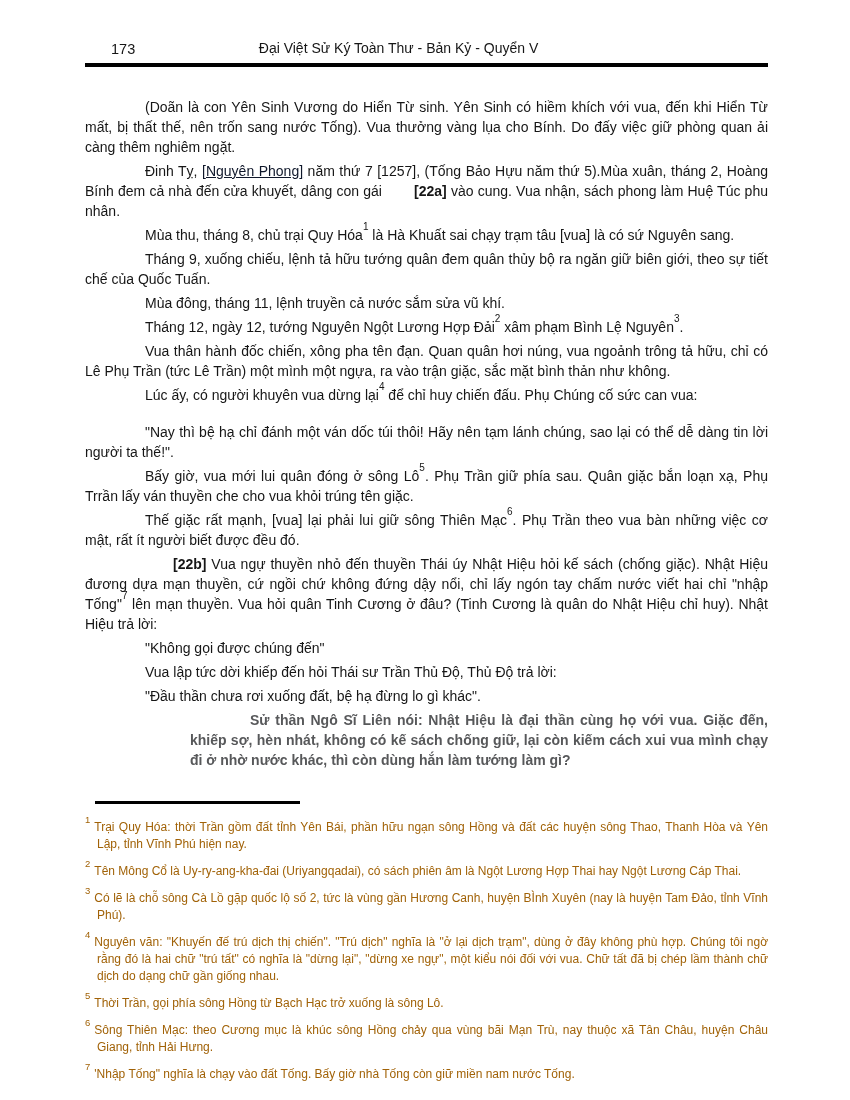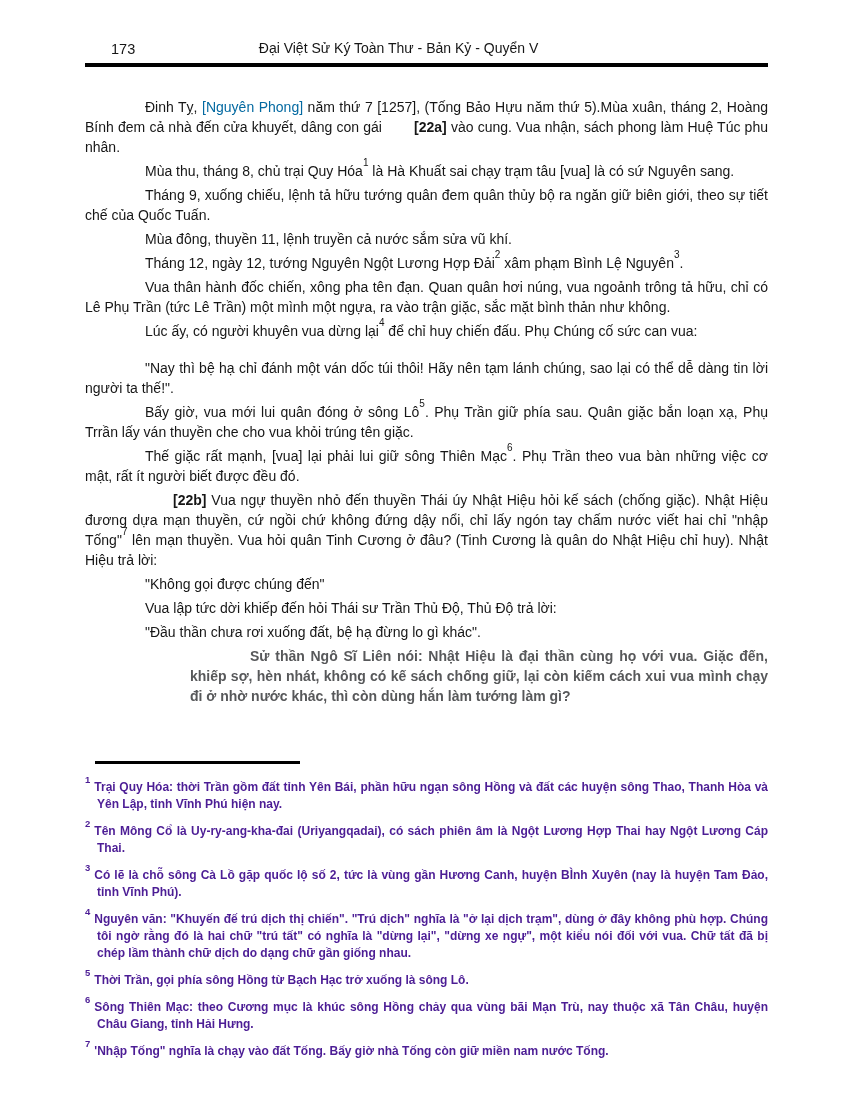--- a/index.html
+++ b/index.html
@@ -21,32 +21,32 @@
   .pagenum{position:absolute;left:26px;top:1px;font-size:14.5px;}
   .title{text-align:center;position:relative;left:-28px;font-size:14px;}
   
   .content{
     position:absolute;left:85px;top:97px;width:683px;
     font-size:14px;line-height:20px;
     text-align:justify;
   }
   .content p{margin:0 0 4px 0;text-indent:60px;}
   .content p.gap{margin-top:17px;}
-  .gray{color:#0369a1;}
+  .gray{color:#0f172a;text-decoration:underline;}
   .b{font-weight:bold;padding-left:28px;}
   sup.ref{font-size:10px;line-height:0;position:relative;top:-4px;}
   p.note{
     margin-left:105px;
     color:#57585a;
     font-weight:bold;
   }
   
   .footnotes{
-    position:absolute;left:85px;top:761px;width:683px;
-    font-size:12px;line-height:17px;color:#4c1d95;font-weight:bold;
+    position:absolute;left:85px;top:801px;width:683px;
+    font-size:12px;line-height:17px;color:#a16207;
   }
   .fnrule{width:205px;height:0;border-top:3px solid #000;margin:0 0 15px 10px;}
   .fn{
     margin:0 0 10px 0;
     padding-left:12px;text-indent:-12px;
     text-align:justify;
   }
   .fn sup{font-size:9.5px;line-height:0;position:relative;top:-3px;margin-right:4px;}
 </style>
 </head>
@@ -54,28 +54,29 @@
 
 <div class="page">
 
   <div class="header">
     <span class="pagenum">173</span>
     <div class="title">Đại Việt Sử Ký Toàn Thư - Bản Kỷ - Quyển V</div>
   </div>
 
   <div class="content">
 
+    <p><span>(Doãn là con Yên Sinh Vương do Hiển Từ sinh. Yên Sinh có hiềm khích với vua, đến khi Hiển Từ mất, bị thất thế, nên trốn sang nước Tống). Vua thưởng vàng lụa cho Bính. Do đấy việc giữ phòng quan ải càng thêm nghiêm ngặt.</span></p>
 
     <p><span>Đinh Tỵ, </span><span class="gray">[Nguyên Phong]</span><span> năm thứ 7 [1257], (Tống Bảo Hựu năm thứ 5).Mùa xuân, tháng 2, Hoàng Bính đem cả nhà đến cửa khuyết, dâng con gái </span><span class="b">[22a]</span><span> vào cung. Vua nhận, sách phong làm Huệ Túc phu nhân.</span></p>
 
     <p><span>Mùa thu, tháng 8, chủ trại Quy Hóa</span><sup class="ref">1</sup><span> là Hà Khuất sai chạy trạm tâu [vua] là có sứ Nguyên sang.</span></p>
 
     <p><span>Tháng 9, xuống chiếu, lệnh tả hữu tướng quân đem quân thủy bộ ra ngăn giữ biên giới, theo sự tiết chế của Quốc Tuấn.</span></p>
 
-    <p><span>Mùa đông, thuyền 11, lệnh truyền cả nước sắm sửa vũ khí.</span></p>
+    <p><span>Mùa đông, tháng 11, lệnh truyền cả nước sắm sửa vũ khí.</span></p>
 
     <p><span>Tháng 12, ngày 12, tướng Nguyên Ngột Lương Hợp Đải</span><sup class="ref">2</sup><span> xâm phạm Bình Lệ Nguyên</span><sup class="ref">3</sup><span>.</span></p>
 
     <p><span>Vua thân hành đốc chiến, xông pha tên đạn. Quan quân hơi núng, vua ngoảnh trông tả hữu, chỉ có Lê Phụ Trần (tức Lê Trần) một mình một ngựa, ra vào trận giặc, sắc mặt bình thản như không.</span></p>
 
     <p><span>Lúc ấy, có người khuyên vua dừng lại</span><sup class="ref">4</sup><span> để chỉ huy chiến đấu. Phụ Chúng cố sức can vua:</span></p>
 
     <p class="gap"><span>"Nay thì bệ hạ chỉ đánh một ván dốc túi thôi! Hãy nên tạm lánh chúng, sao lại có thể dễ dàng tin lời người ta thế!".</span></p>
 
     <p><span>Bấy giờ, vua mới lui quân đóng ở sông Lô</span><sup class="ref">5</sup><span>. Phụ Trần giữ phía sau. Quân giặc bắn loạn xạ, Phụ Trrần lấy ván thuyền che cho vua khỏi trúng tên giặc.</span></p>

